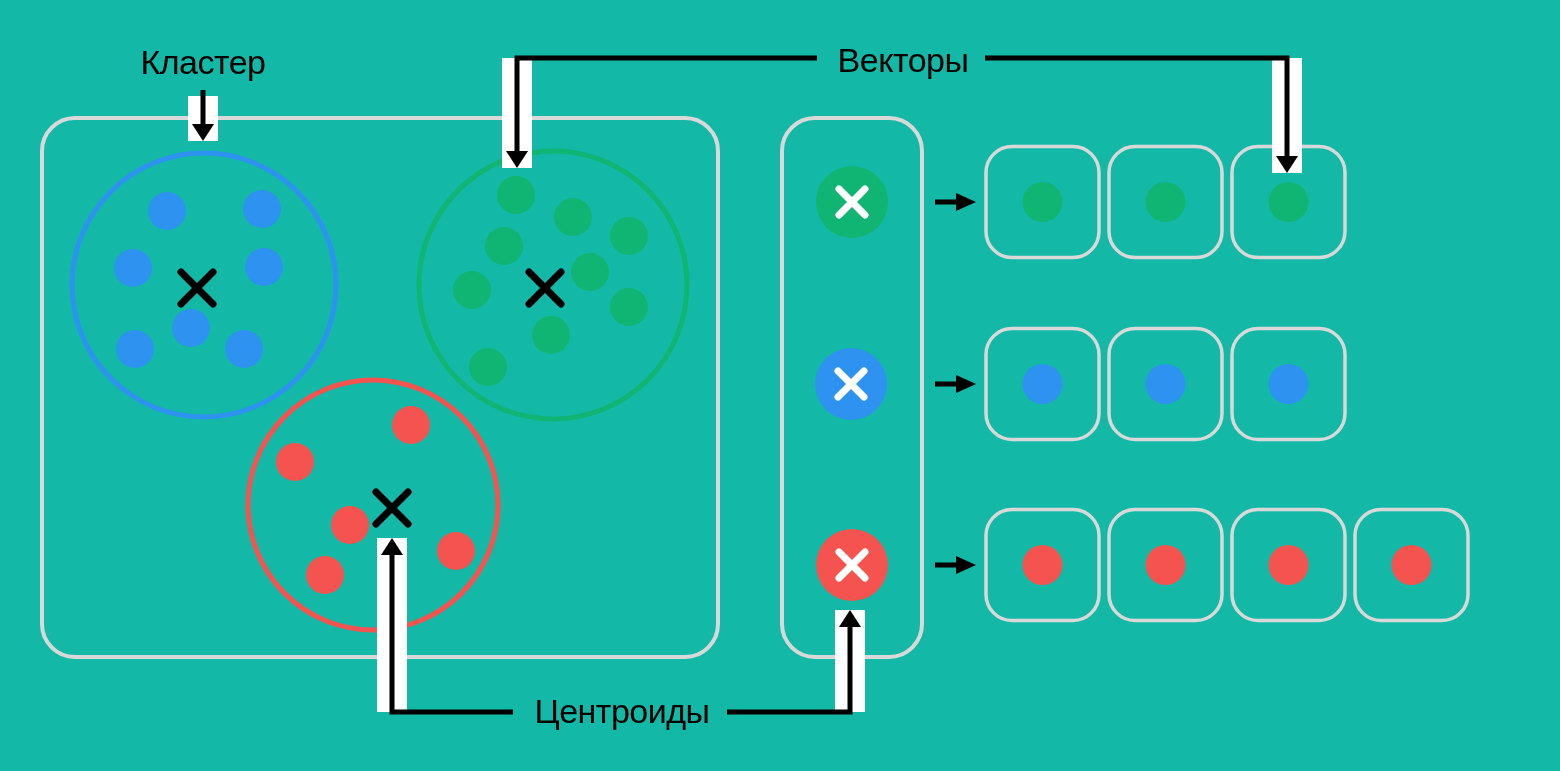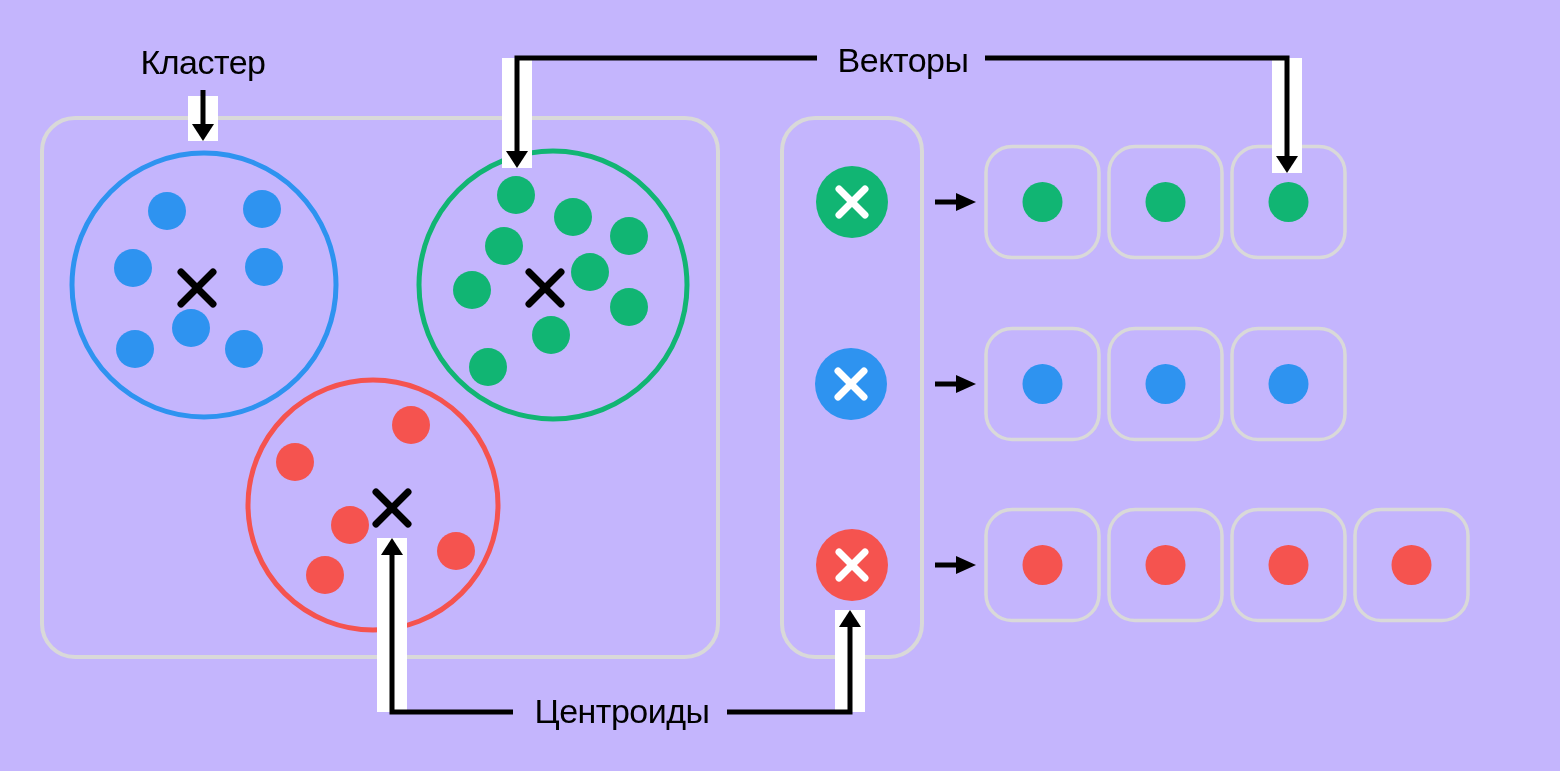--- a/index.html
+++ b/index.html
@@ -1,20 +1,20 @@
 <!DOCTYPE html>
 <html><head>
 <meta charset="utf-8">
 <style>
   html, body { margin: 0; padding: 0; background: #ffffff; }
   .stage {
     position: relative;
     width: 1560px;
     height: 771px;
-    background: #c4b5fd;
+    background: #14b8a6;
     overflow: hidden;
     font-family: "Liberation Sans", sans-serif;
   }
   svg { display: block; width: 1560px; height: 771px; }
   .diagram-label {
     font-family: "Liberation Sans", sans-serif;
     font-size: 34px;
     font-weight: 500;
     letter-spacing: -0.5px;
     fill: #000000;

